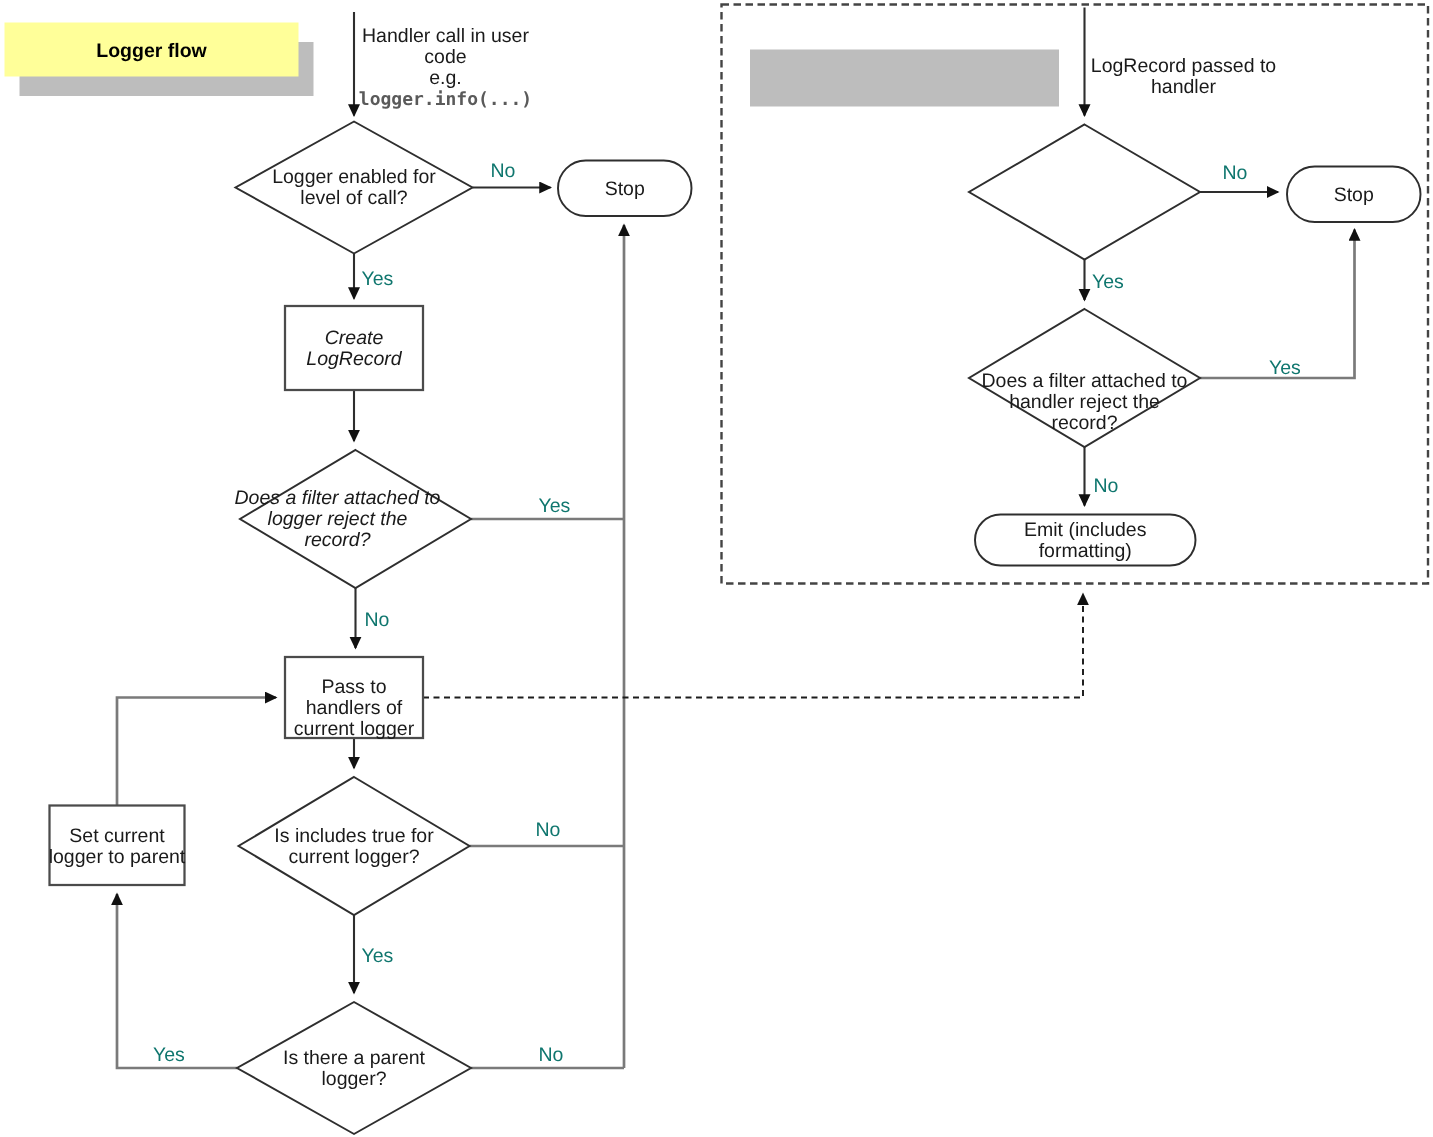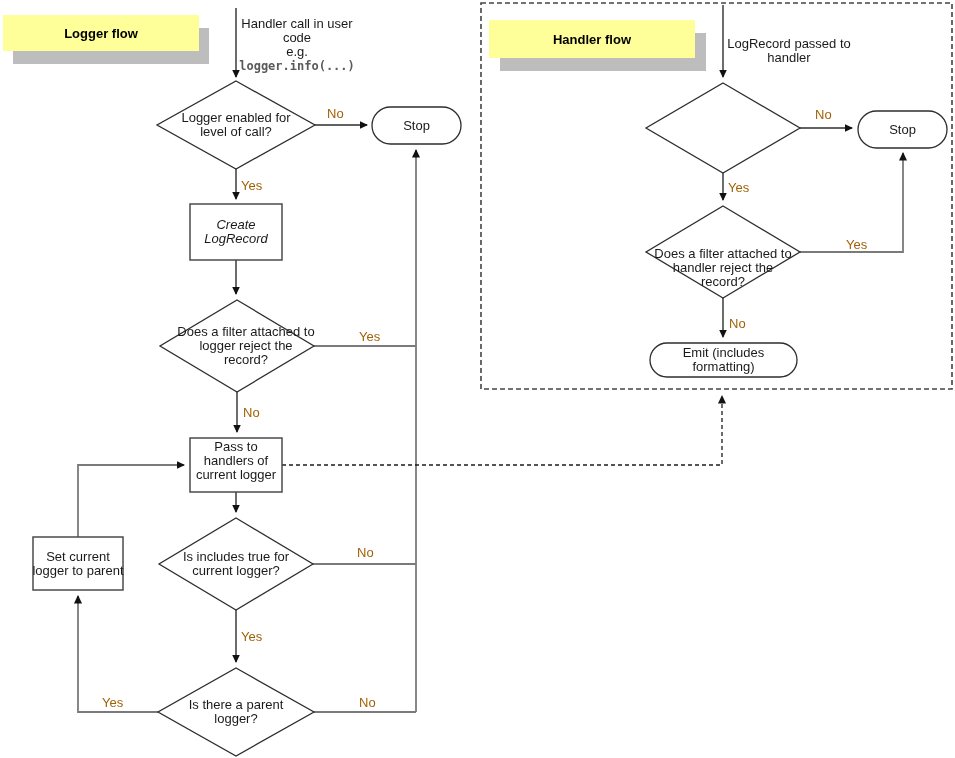--- a/index.html
+++ b/index.html
@@ -6,21 +6,21 @@
   #canvas{
     position:relative;width:955px;height:758px;background:#fff;overflow:hidden;
     font-family:"Liberation Sans",sans-serif;color:#1a1a1a;
   }
   #wires{position:absolute;left:0;top:0;width:955px;height:758px;}
   .node-text{
     position:absolute;display:flex;align-items:center;justify-content:center;
     text-align:center;font-size:13px;line-height:14px;color:#1a1a1a;
   }
   .edge-label{
-    position:absolute;font-size:13px;line-height:13px;color:#a16207;white-space:nowrap;text-align:right;
+    position:absolute;font-size:13px;line-height:13px;color:#0f766e;white-space:nowrap;text-align:right;
   }
   .section-label{
     position:absolute;display:flex;align-items:center;justify-content:center;
     background:#ffff99;font-weight:bold;font-size:13px;color:#000;
   }
   .section-shadow{position:absolute;background:#bdbdbd;}
   .start-note{position:absolute;text-align:center;font-size:13px;line-height:14px;}
   .start-note .code-line{
     font-family:"DejaVu Sans Mono",monospace;font-size:12px;color:#5a5a5a;white-space:nowrap;font-weight:bold;
   }
@@ -76,41 +76,38 @@
     <polygon points="723,206 800,252 723,298 646,252" stroke="#2e2e2e" stroke-width="1.3" fill="#fff"></polygon>
     <rect x="650" y="343" width="147" height="34" rx="17" stroke="#2e2e2e" stroke-width="1.3" fill="#fff"></rect>
   </svg>
 
   <div class="section-shadow" style="left:13px;top:28px;width:196px;height:36px;"></div>
   <div class="section-label" style="left:3px;top:15px;width:196px;height:36px;">
     <span>Logger flow</span>
   </div>
 
   <div class="section-shadow" style="left:500px;top:33px;width:206px;height:38px;"></div>
-  <div class="section-label" style="left:489px;top:20px;width:206px;height:38px;">
-    <span>Handler flow</span>
-  </div>
 
   <div class="start-note" style="left:237px;top:17px;width:120px;">
     <div>Handler call in user</div>
     <div>code</div>
     <div>e.g.</div>
     <div class="code-line">logger.info(...)</div>
   </div>
 
   <div class="start-note" style="left:726px;top:37px;width:126px;">
     <div>LogRecord passed to</div>
     <div>handler</div>
   </div>
 
   <div class="node-text" style="left:171px;top:100px;width:130px;height:50px;">Logger enabled for level of call?</div>
   <div class="node-text" style="left:372px;top:107px;width:89px;height:37px;">Stop</div>
   <div class="node-text" style="left:196px;top:204px;width:80px;height:56px;font-style:italic;">Create LogRecord</div>
-  <div class="node-text" style="left:176px;top:318px;width:140px;height:56px;">Does a filter attached to logger reject the record?</div>
-  <div class="node-text" style="left:193px;top:427px;width:86px;height:67px;">Pass to handlers of current logger</div>
+  <div class="node-text" style="left:155px;top:318px;width:140px;height:56px;font-style:italic;">Does a filter attached to logger reject the record?</div>
+  <div class="node-text" style="left:193px;top:438px;width:86px;height:67px;">Pass to handlers of current logger</div>
   <div class="node-text" style="left:170px;top:540px;width:132px;height:48px;">Is includes true for current logger?</div>
   <div class="node-text" style="left:181px;top:688px;width:110px;height:48px;">Is there a parent logger?</div>
   <div class="node-text" style="left:30px;top:537px;width:96px;height:53px;">Set current logger to parent</div>
 
   <div class="node-text" style="left:858px;top:111px;width:89px;height:37px;">Stop</div>
   <div class="node-text" style="left:653px;top:240px;width:140px;height:56px;">Does a filter attached to handler reject the record?</div>
   <div class="node-text" style="left:650px;top:343px;width:147px;height:34px;">Emit (includes formatting)</div>
 
   <div class="edge-label" style="left:327px;top:107px;">No</div>
   <div class="edge-label" style="left:241px;top:179px;">Yes</div>

